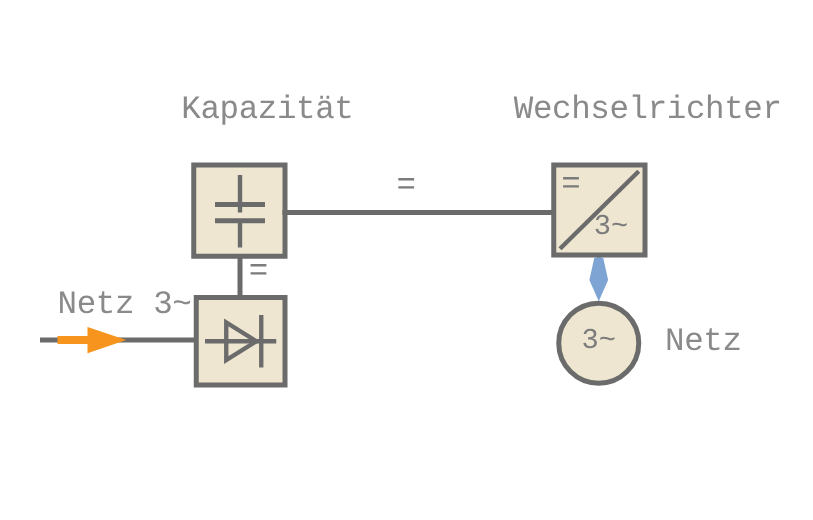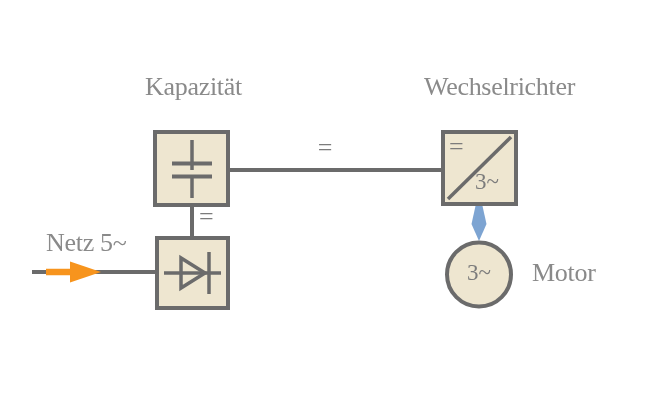--- a/index.html
+++ b/index.html
@@ -1,21 +1,21 @@
 <!DOCTYPE html>
 <html style="--background: #ffffff; --line-gray: #6b6b6b; --text-gray: #8a8a8a; --symbol-gray: #7c7c7c; --box-fill: #eee6d0; --arrow-orange: #f7941d; --arrow-blue: #7da4d2;"><head>
 <meta charset="utf-8">
 <style>
   html,body{margin:0;padding:0;background:#ffffff;}
   .stage{
     position:relative;
     width:650px;height:416px;
     background:var(--background,#ffffff);
     overflow:hidden;
-    font-family:Liberation Serif, serif;
+    font-family:Liberation Mono, monospace;
   }
   .stage svg{position:absolute;left:0;top:0;}
   .lbl{
     position:absolute;
     color:var(--text-gray,#8a8a8a);
     font-size:26px;
     line-height:1.1;
     letter-spacing:-0.3px;
     white-space:nowrap;
     user-select:none;
@@ -71,26 +71,26 @@
     <line class="sline" x1="448" y1="199" x2="511" y2="137"></line>
 
     <line class="sline" x1="479" y1="204" x2="479" y2="212"></line>
     <polygon class="blue" points="475.5,206 482.5,206 486.5,224 479,241 471.5,224"></polygon>
 
     <circle class="box" cx="479" cy="274.5" r="32"></circle>
   </svg>
 
   <div class="lbl" style="left:145px;top:73px;">Kapazität</div>
 
-  <div class="lbl" style="left:411px;top:73px;margin-left:13px;">Wechselrichter</div>
+  <div class="lbl" style="left:411px;top:73px;">Wechselrichter</div>
 
-  <div class="lbl" style="left:46px;top:229px;">Netz 5~</div>
+  <div class="lbl" style="left:46px;top:229px;">Netz 3~</div>
 
 
-  <div class="lbl" style="left:532px;top:259px;">Motor</div>
+  <div class="lbl" style="left:532px;top:259px;">Netz</div>
 
   <div class="sym" style="left:313px;top:134px;width:24px;text-align:center;font-size:26px;">=</div>
 
   <div class="sym" style="left:199px;top:203px;font-size:26px;">=</div>
 
   <div class="sym" style="left:449px;top:133px;font-size:26px;">=</div>
 
   <div class="sym" style="left:475px;top:169px;font-size:23px;">3~</div>
 
   <div class="sym" style="left:457px;top:260px;width:44px;text-align:center;font-size:23px;">3~</div>

